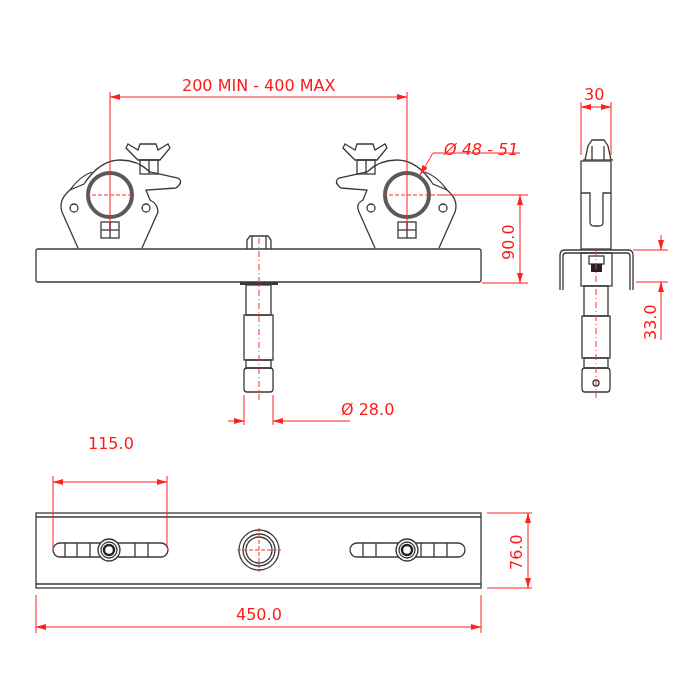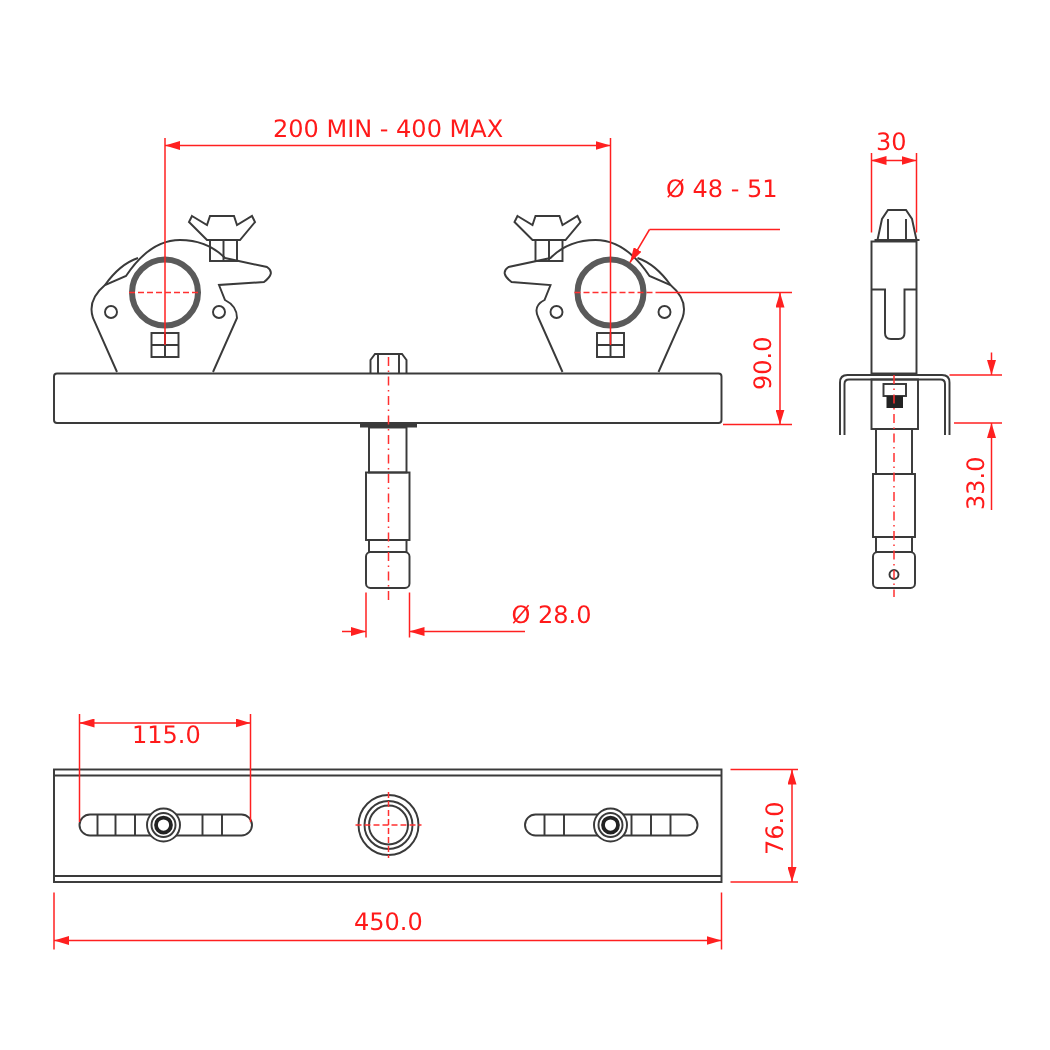--- a/index.html
+++ b/index.html
@@ -175,21 +175,21 @@
     <line x1="487" y1="588" x2="532" y2="588" class="dim"></line>
     <line x1="528" y1="513" x2="528" y2="588" class="dim" marker-start="url(#ah)" marker-end="url(#ah)"></line>
 
     <line x1="36" y1="595" x2="36" y2="633" class="dim"></line>
     <line x1="481" y1="595" x2="481" y2="633" class="dim"></line>
     <line x1="36" y1="627" x2="481" y2="627" class="dim" marker-start="url(#ah)" marker-end="url(#ah)"></line>
   </g>
 </svg>
 
 <div class="label" style="left:182px; top:78px;">200 MIN - 400 MAX</div>
-<div class="label" style="left:444px; top:118px;">Ø 48 - 51</div>
+<div class="label" style="left:444px; top:142px;font-style:italic;">Ø 48 - 51</div>
 <div class="label vlabel" style="left:501px; top:260px;">90.0</div>
 <div class="label" style="left:293px; top:402px;margin-left:48px;">Ø 28.0</div>
 <div class="label" style="left:584px; top:87px;">30</div>
 <div class="label vlabel" style="left:643px; top:340px;">33.0</div>
-<div class="label" style="left:88px; top:482px;">115.0</div>
+<div class="label" style="left:88px; top:436px;">115.0</div>
 <div class="label vlabel" style="left:509px; top:570px;">76.0</div>
 <div class="label" style="left:236px; top:607px;text-align:center;">450.0</div>
 </div>
 
 </body></html>

